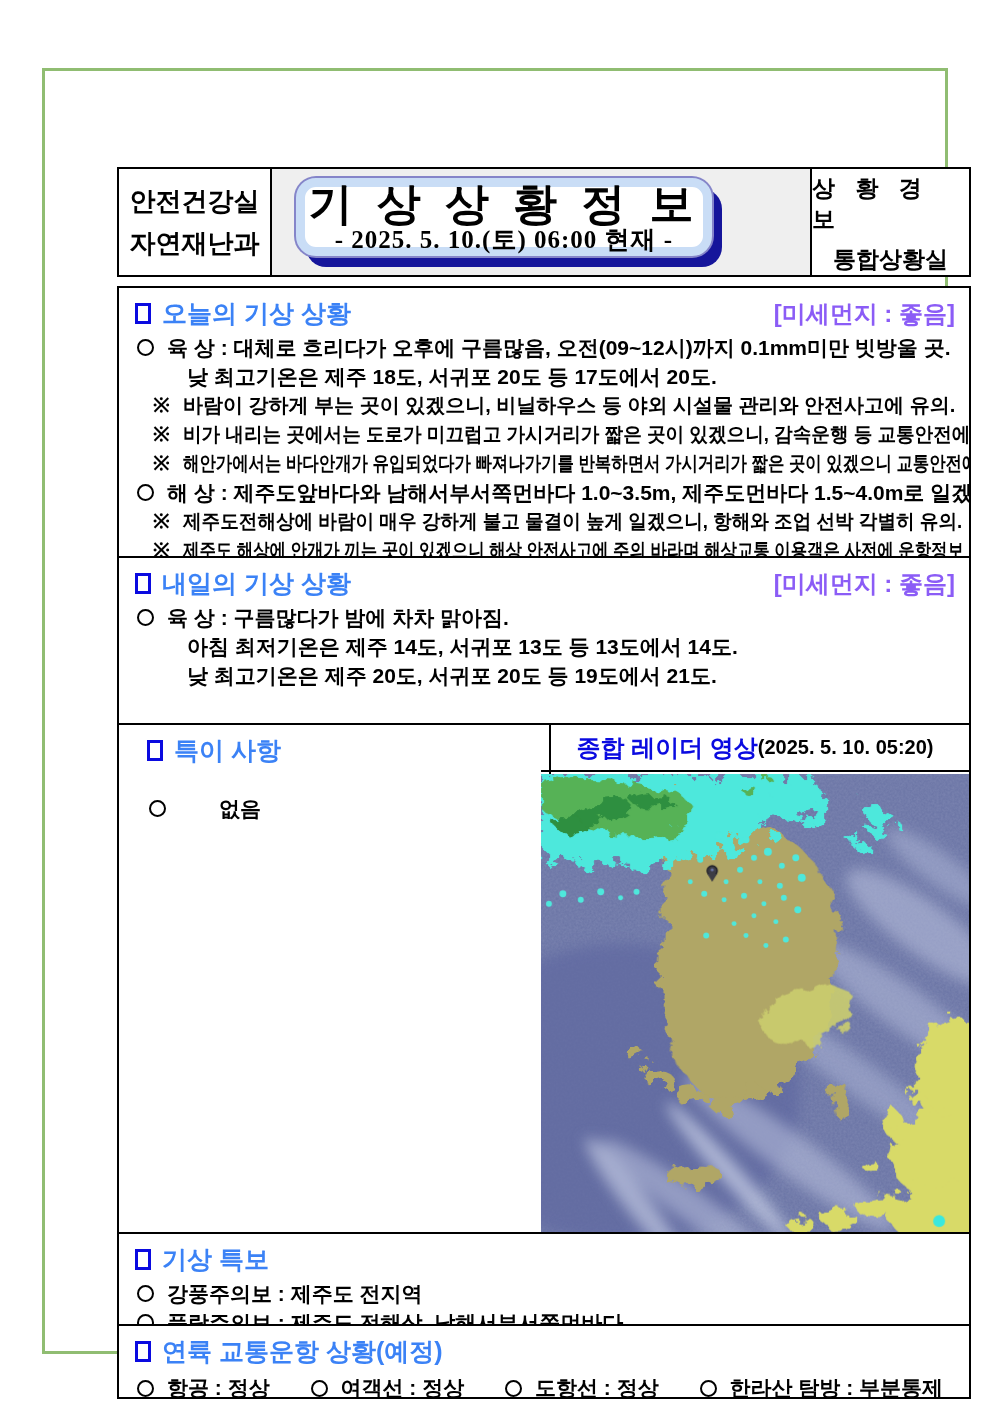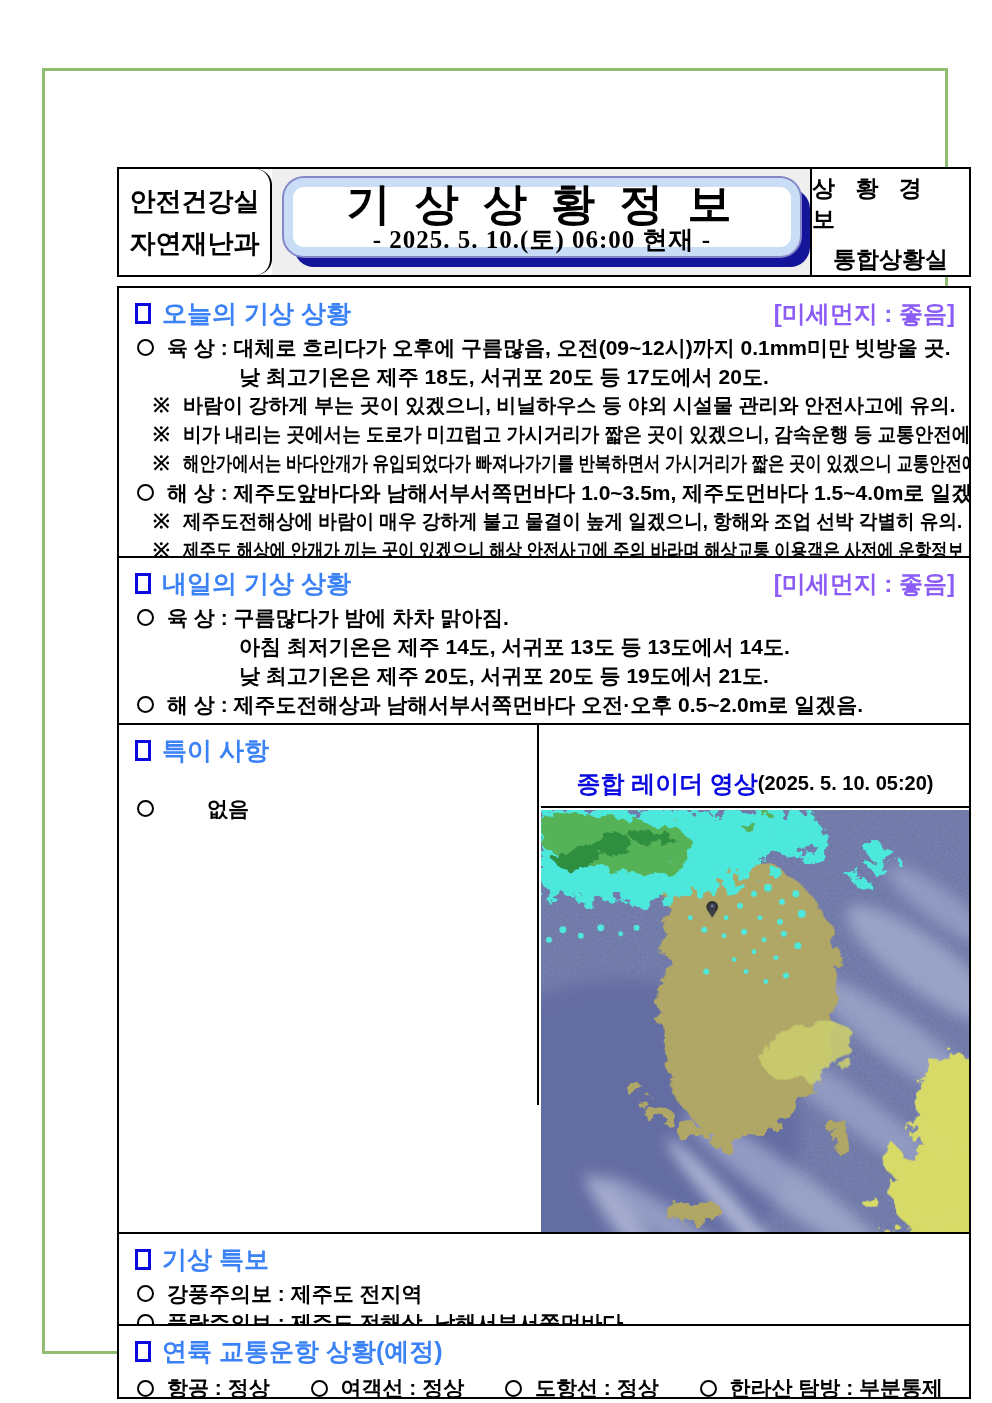--- a/index.html
+++ b/index.html
@@ -7,23 +7,23 @@
     font-family:"Liberation Sans", sans-serif; color:#000; }
   body { position:relative; }
 
   .frame { position:absolute; left:42px; top:68px; width:906px; height:1286px;
     border:3px solid #90bd72; background:#fff; }
 
   
   .header-table { position:absolute; left:72px; top:96px; width:854px; height:110px;
     border:2px solid #000; display:flex; background:#fff; }
   .hcell-left { width:153px; border-right:2px solid #000; display:flex; flex-direction:column;
-    justify-content:center; align-items:center; gap:7px; font-size:26px; font-weight:700;border-radius:16px; }
+    justify-content:center; align-items:center; gap:7px; font-size:26px; font-weight:700; }
   .hcell-center { width:540px; border-right:2px solid #000; background:#efefef; position:relative; }
-  .title-box { position:absolute; left:12px; top:9px; width:516px; height:78px;
+  .title-box { position:absolute; left:24px; top:9px; width:416px; height:78px;
     background:#fff; border:9px solid #c9ddf6; border-radius:20px;
     box-shadow: 0 0 0 2px #8585c9, 10px 11px 0 0 #15159b;
     display:flex; flex-direction:column; align-items:center; justify-content:center; }
   .main-title { font-size:44px; font-weight:700; letter-spacing:6px; line-height:44px; white-space:nowrap; }
   .sub-title { font-family:"Liberation Serif", serif; font-size:25px; font-weight:700;
     letter-spacing:1px; line-height:27px; white-space:nowrap; }
   .hcell-right { flex:1; display:flex; flex-direction:column; justify-content:flex-end;
     align-items:center; gap:9px; font-size:23px; font-weight:700; }
   .hcell-right .sp { letter-spacing:7px; }
 
@@ -44,27 +44,27 @@
 
   .line { display:flex; align-items:center; padding:1px 4px 1px 18px;
     font-size:21px; font-weight:700; line-height:27px; white-space:nowrap; }
   .ring { width:17px; height:17px; border:2.5px solid #000; border-radius:50%;
     flex:none; margin-right:13px; }
   .note-mk { flex:none; width:22px; margin-left:16px; margin-right:8px;
     font-size:20px; font-weight:700; }
   .note .tx { font-size:20px; }
   .cond .tx { transform:scaleX(0.82); transform-origin:0 50%; display:inline-block; }
   .cond2 .tx { transform:scaleX(0.93); transform-origin:0 50%; display:inline-block; }
-  .indent { padding-left:120px; }
+  .indent { padding-left:68px; }
 
   
-  .cell-notes { position:absolute; left:0; top:0; width:420px; height:380px;
+  .cell-notes { position:absolute; left:12px; top:0; width:420px; height:380px;
     border-right:2px solid #000; }
   .cell-notes .line { margin-top:24px;gap:40px; }
-  .cell-radar { position:absolute; left:422px; top:0; width:428px; height:509px;margin-top:36px; }
+  .cell-radar { position:absolute; left:422px; top:0; width:428px; height:509px; }
   .radar-head { height:47px; border-bottom:2px solid #000; display:flex;
     align-items:center; justify-content:center; white-space:nowrap; }
   .radar-title { color:#0a0ae0; font-size:24px; font-weight:700; }
   .radar-time { color:#000; font-size:20px; font-weight:700; }
   .radar-img { position:absolute; left:0; top:49px; width:428px; height:460px; }
   .radar-img svg { display:block; width:100%; height:100%; }
 
   
   .titems { display:flex; justify-content:space-between; padding:3px 26px 0 18px; }
   .titem { display:flex; align-items:center; font-size:21px; font-weight:700; white-space:nowrap; }
@@ -140,24 +140,20 @@
       </div>
       <div class="line">
         <span class="ring"></span>
         <span class="tx">육 상 : 구름많다가 밤에 차차 맑아짐.</span>
       </div>
       <div class="line indent">
         <span class="tx">아침 최저기온은 제주 14도, 서귀포 13도 등 13도에서 14도.</span>
       </div>
       <div class="line indent">
         <span class="tx">낮 최고기온은 제주 20도, 서귀포 20도 등 19도에서 21도.</span>
-      </div>
-      <div class="line">
-        <span class="ring"></span>
-        <span class="tx">해 상 : 제주도전해상과 남해서부서쪽먼바다 오전·오후 0.5~2.0m로 일겠음.</span>
       </div>
     </div>
 
     <div class="trow row-radar">
       <div class="cell-notes">
         <div class="sec-head">
           <span class="sq-bullet"></span>
           <span class="sec-head-text">특이 사항</span>
         </div>
         <div class="line">

